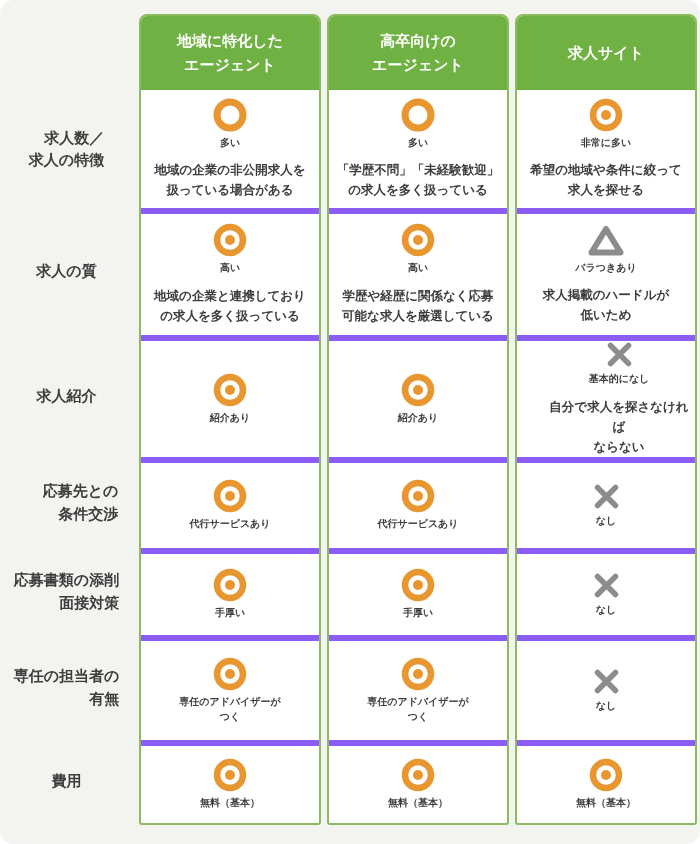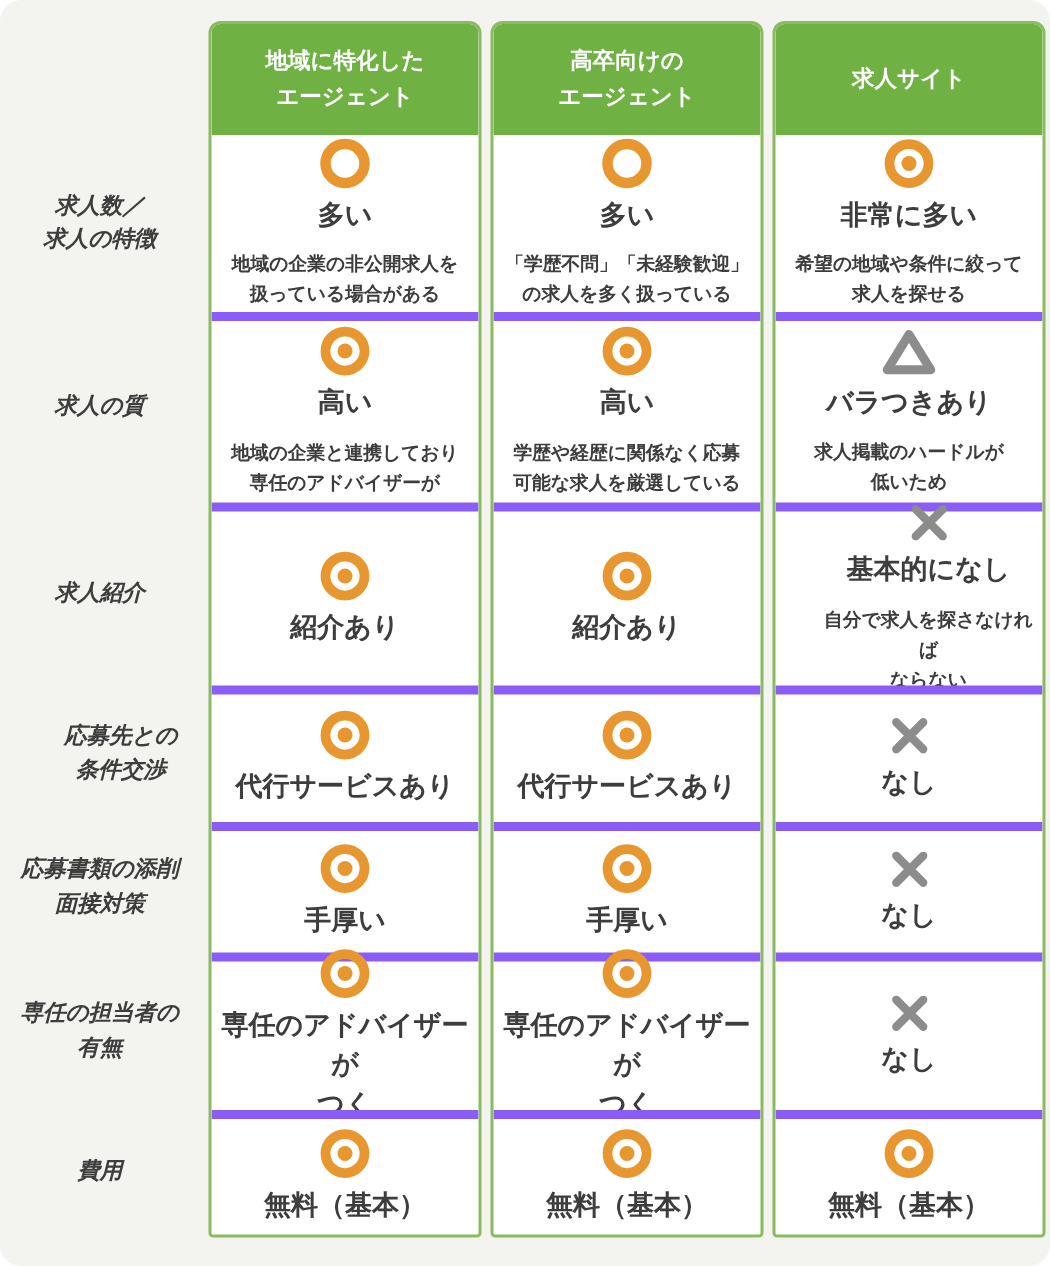--- a/index.html
+++ b/index.html
@@ -23,28 +23,27 @@
   }
   
   .labels{
     width:133px;
     flex:0 0 133px;
     display:flex;
     flex-direction:column;
   }
   .label-cell{
     display:flex;align-items:center;justify-content:center;
-    text-align:center;
+    text-align:right;
     font-size:15px;font-weight:700;
     color:var(--text,#3d3d3d);
     line-height:1.5;
     white-space:pre-line;
     box-sizing:border-box;
     padding:0 4px;
-    font-style:italic;
   }
   
   .col{
     width:182px;flex:0 0 182px;
     margin-left:6px;
     background:#ffffff;
     border:2px solid var(--border-green,#8abb60);
     border-radius:8px 8px 3px 3px;
     box-sizing:border-box;
     display:flex;flex-direction:column;
@@ -70,21 +69,21 @@
     padding:4px 2px;
     flex:0 0 auto;
   }
   .cell + .cell{border-top:6px solid #8b5cf6;}
   .cell .icon{
     display:flex;align-items:center;justify-content:center;
     margin-bottom:4px;
     flex:0 0 auto;
   }
   .cell .title{
-    font-size:18px;font-weight:700;
+    font-size:10px;font-weight:700;
     color:var(--text,#3d3d3d);
     line-height:1.45;
     white-space:pre-line;
   }
   .cell .sub{
     font-size:12.5px;font-weight:700;
     color:var(--text,#3d3d3d);
     line-height:1.6;
     white-space:pre-line;
     margin-top:10px;
@@ -124,21 +123,21 @@
         </div>
         <div class="cell" style="height: 127px;">
           <span class="icon">
             <svg width="34" height="34" viewBox="0 0 34 34">
               <circle cx="17" cy="17" r="13" fill="none" stroke="#e8962f" stroke-width="6.5"></circle>
               <circle cx="17" cy="17" r="5" fill="#e8962f"></circle>
             </svg>
           </span>
           <div class="title">高い</div>
           <div class="sub">地域の企業と連携しており
-専任のアドバイザーが</div>
+の求人を多く扱っている</div>
         </div>
         <div class="cell" style="height: 122px;">
           <span class="icon">
             <svg width="34" height="34" viewBox="0 0 34 34">
               <circle cx="17" cy="17" r="13" fill="none" stroke="#e8962f" stroke-width="6.5"></circle>
               <circle cx="17" cy="17" r="5" fill="#e8962f"></circle>
             </svg>
           </span>
           <div class="title">紹介あり</div>
         </div>

